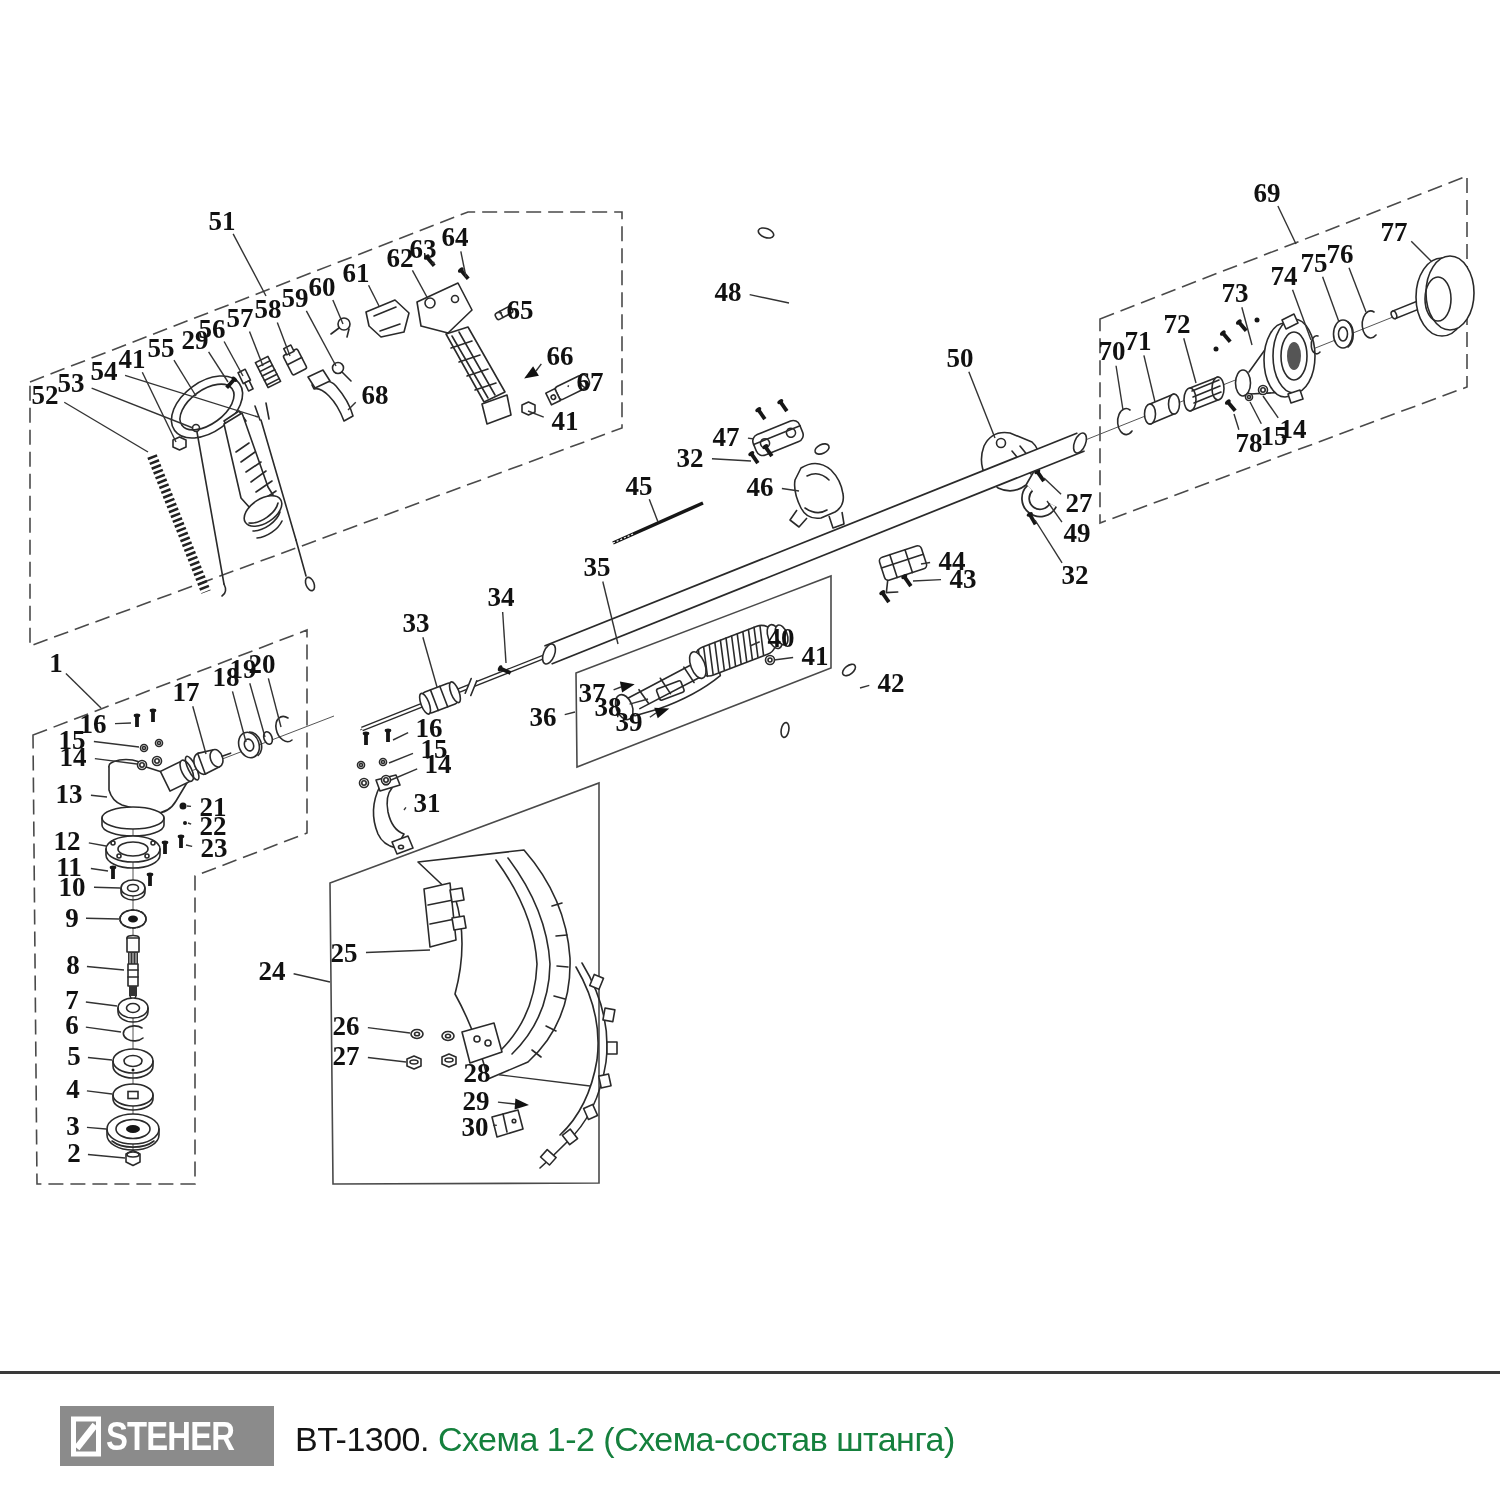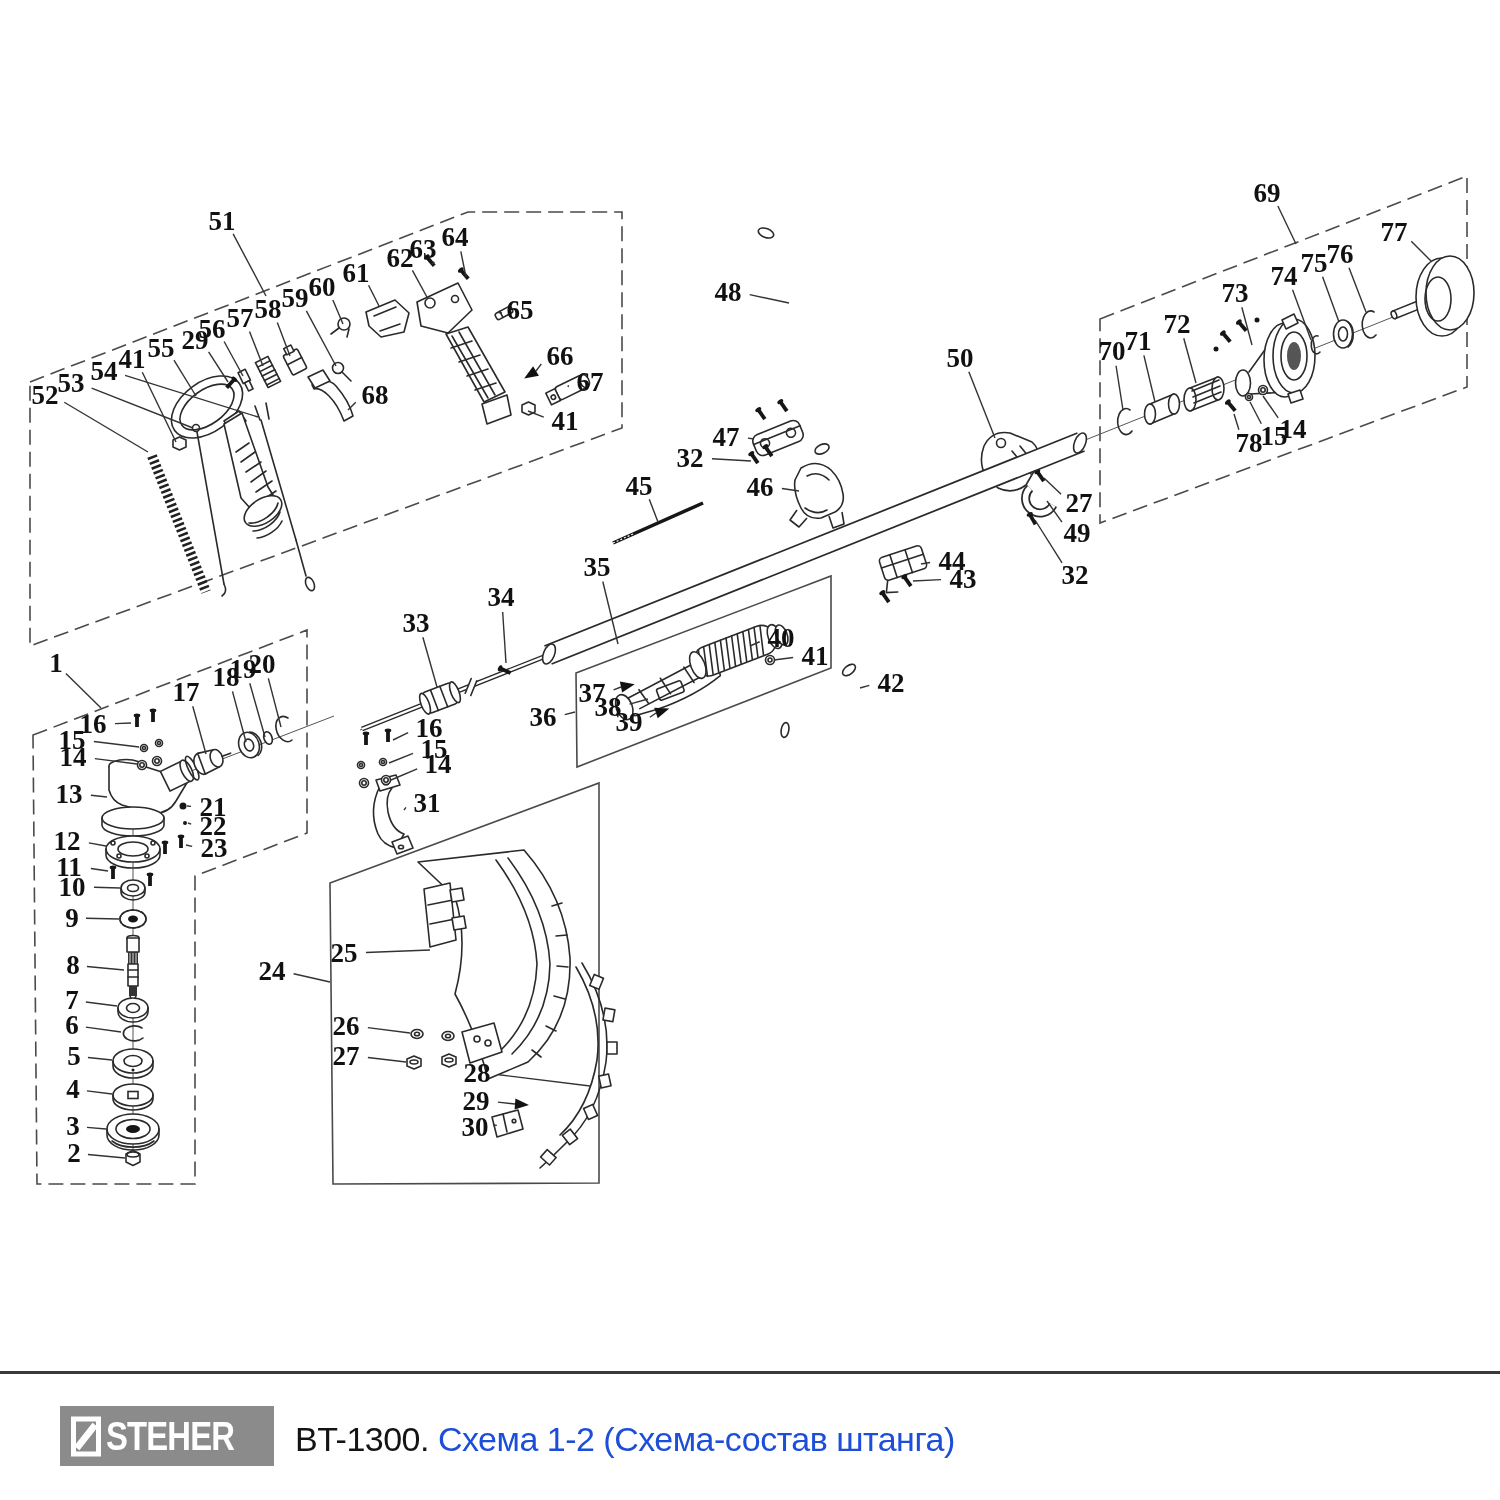--- a/index.html
+++ b/index.html
@@ -18,21 +18,21 @@
   
   .rule{position:absolute;left:0;top:1371px;width:1500px;height:3px;background:#3a3a3a;}
   .logo{position:absolute;left:31px;top:1406px;width:214px;height:60px;background:#8b8b8b;
         display:flex;align-items:center;padding-left:11px;box-sizing:border-box;margin-left:29px;}
   .logo-text{color:#fff;font-weight:700;font-size:40px;line-height:1;letter-spacing:-1px;
              transform:scaleX(.82);transform-origin:left center;margin-left:5px;
              font-family:"Liberation Sans",sans-serif;}
   .title{position:absolute;left:295px;top:1420px;font-size:34px;color:#141414;white-space:nowrap;
          letter-spacing:-.5px;}
   .title .model{font-weight:400;}
-  .title .subtitle{font-weight:400;color:#1d4ed8;}
+  .title .subtitle{font-weight:400;color:#15803d;}
 </style>
 </head>
 <body>
 
 <div class="page">
 <svg class="diagram" width="1500" height="1500" viewBox="0 0 1500 1500" xmlns="http://www.w3.org/2000/svg">
 
   <defs>
     <g id="scr">
           <rect x="-1.9" y="-6.5" width="3.8" height="11.5" class="dk"></rect>

